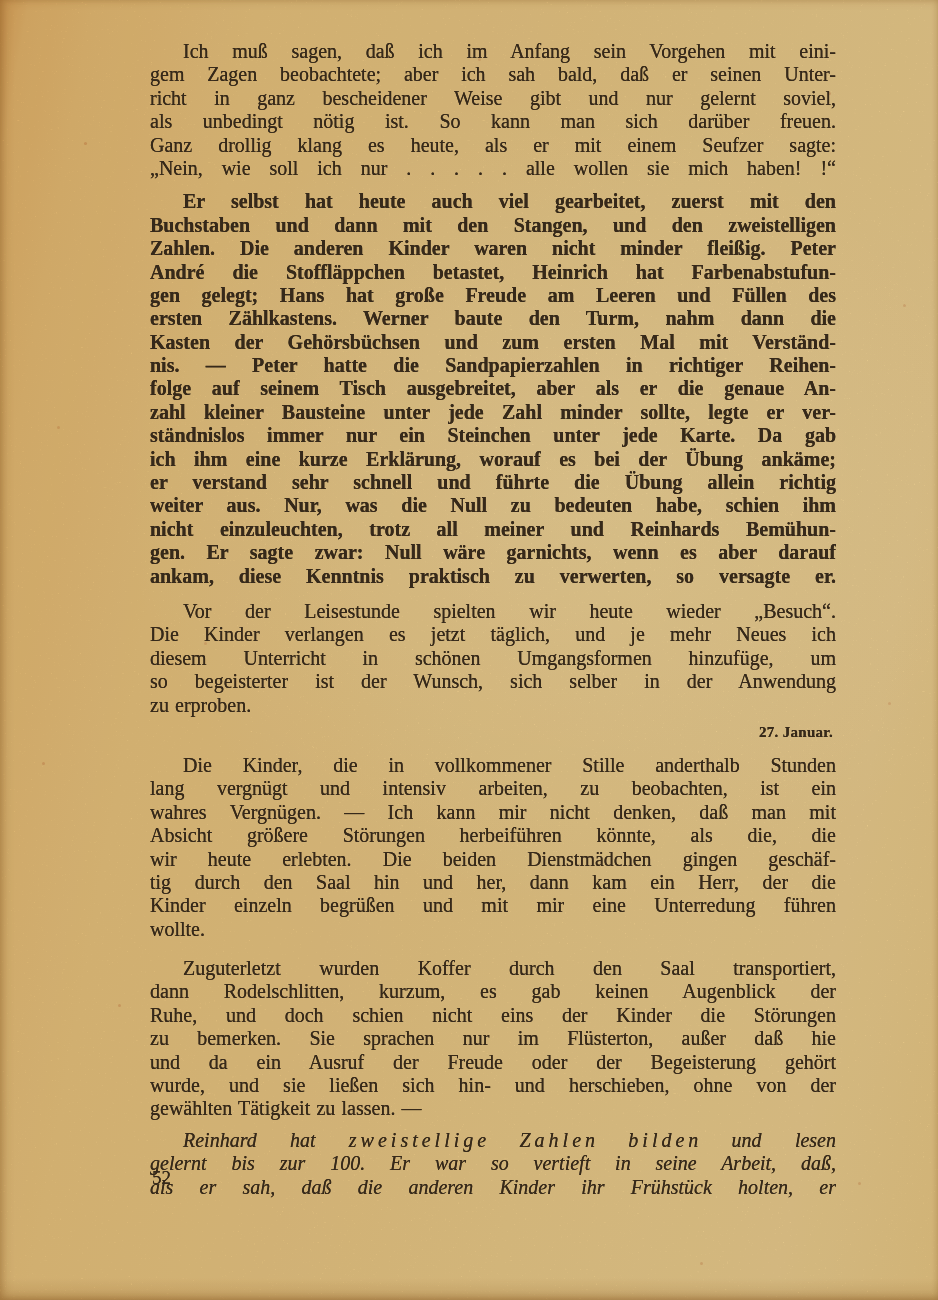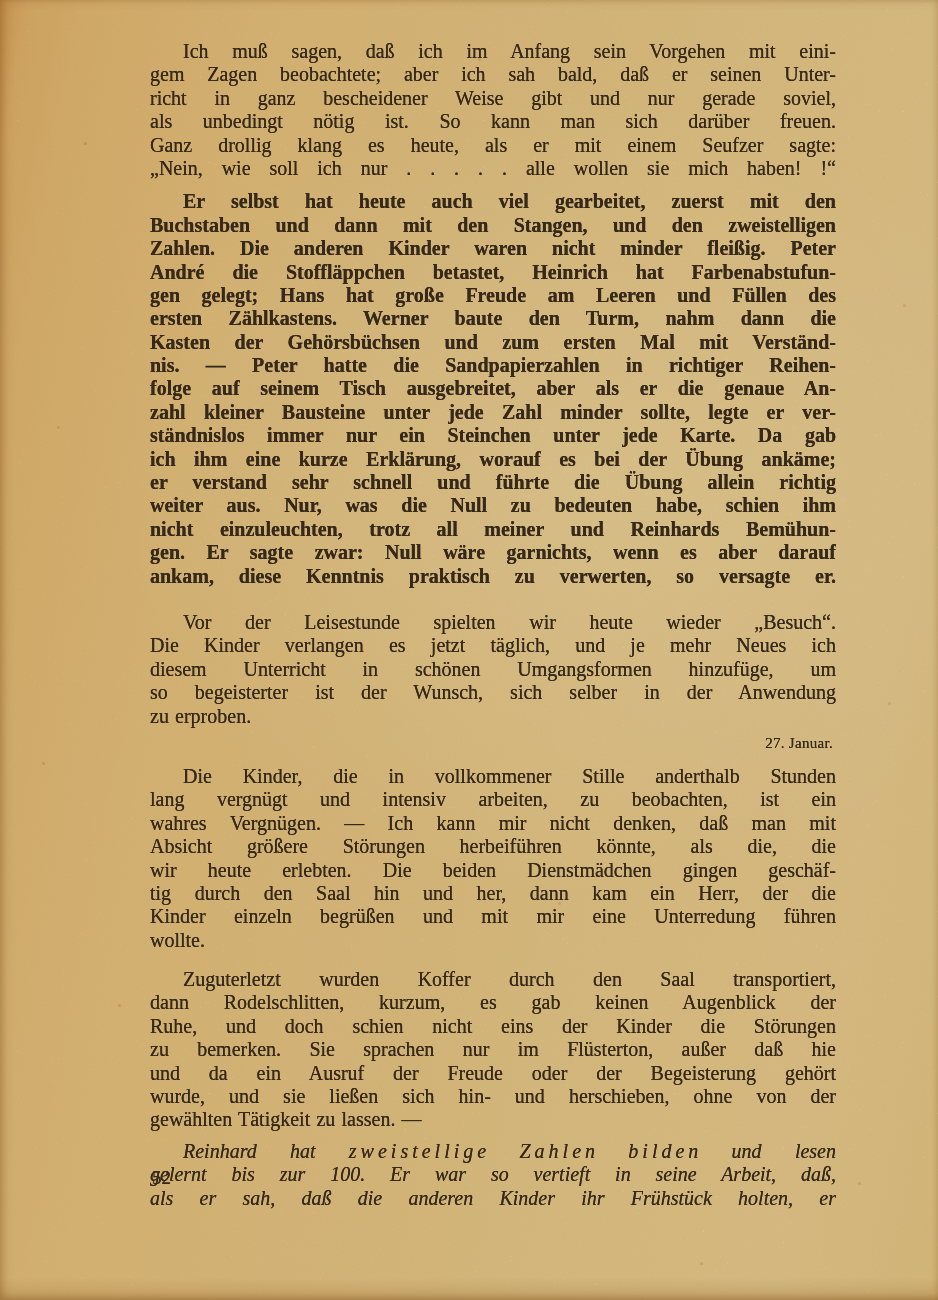--- a/index.html
+++ b/index.html
@@ -84,22 +84,22 @@
   }
   .page-number {
     position: absolute;
     left: 152px;
     top: 1167px;
     color: var(--ink);
     font-size: 19px;
     text-shadow: 0 0 0.55px currentColor;
   }
   .text-block > :nth-child(2) { margin-top: 10px; font-weight: bold; }
-  .text-block > :nth-child(3) { margin-top: 23px; }
-  .text-block > :nth-child(4) { margin-top: 5px; }
+  .text-block > :nth-child(3) { margin-top: 12px; }
+  .text-block > :nth-child(4) { margin-top: 5px; font-weight: bold; }
   .text-block > :nth-child(5) { margin-top: 12px; }
   .text-block > :nth-child(6) { margin-top: 16px; }
   .text-block > :nth-child(7) { margin-top: 8px; font-style: italic; }
 </style>
 </head>
 <body>
 
 <div class="page">
   <svg class="grain" width="938" height="1300" xmlns="http://www.w3.org/2000/svg" aria-hidden="true">
     <filter id="paperNoise">
@@ -107,21 +107,21 @@
       <feColorMatrix type="matrix" values="0 0 0 0 0  0 0 0 0 0  0 0 0 0 0  0.9 0.9 0.9 0 0"></feColorMatrix>
     </filter>
     <rect width="938" height="1300" filter="url(#paperNoise)" opacity="0.13"></rect>
   </svg>
   <div class="speckles"></div>
 
   <div class="text-block">
       <div class="para">
         <div class="line indent">Ich muß sagen, daß ich im Anfang sein Vorgehen mit eini-</div>
         <div class="line">gem Zagen beobachtete; aber ich sah bald, daß er seinen Unter-</div>
-        <div class="line">richt in ganz bescheidener Weise gibt und nur gerade soviel,</div>
+        <div class="line">richt in ganz bescheidener Weise gibt und nur gelernt soviel,</div>
         <div class="line">als unbedingt nötig ist. So kann man sich darüber freuen.</div>
         <div class="line">Ganz drollig klang es heute, als er mit einem Seufzer sagte:</div>
         <div class="line">„Nein, wie soll ich nur . . . . . alle wollen sie mich haben! !“</div>
       </div>
       <div class="para">
         <div class="line indent">Er selbst hat heute auch viel gearbeitet, zuerst mit den</div>
         <div class="line">Buchstaben und dann mit den Stangen, und den zweistelligen</div>
         <div class="line">Zahlen. Die anderen Kinder waren nicht minder fleißig. Peter</div>
         <div class="line">André die Stoffläppchen betastet, Heinrich hat Farbenabstufun-</div>
         <div class="line">gen gelegt; Hans hat große Freude am Leeren und Füllen des</div>

